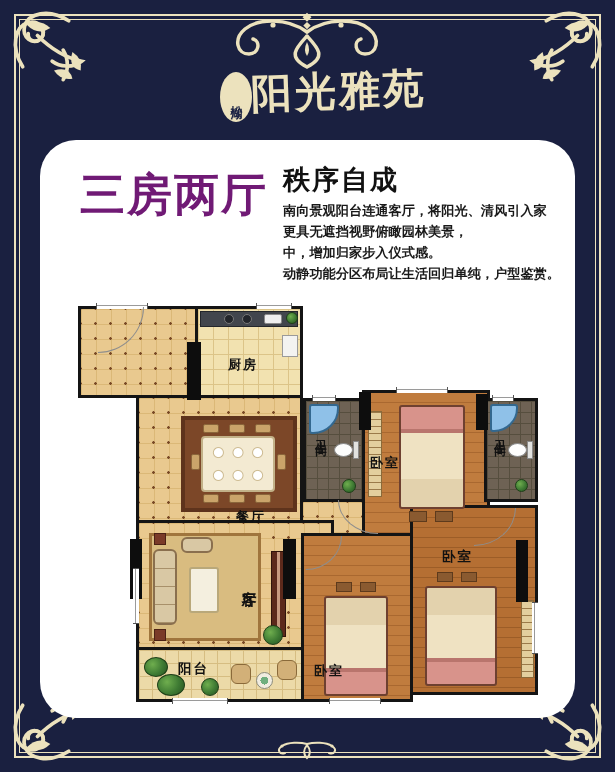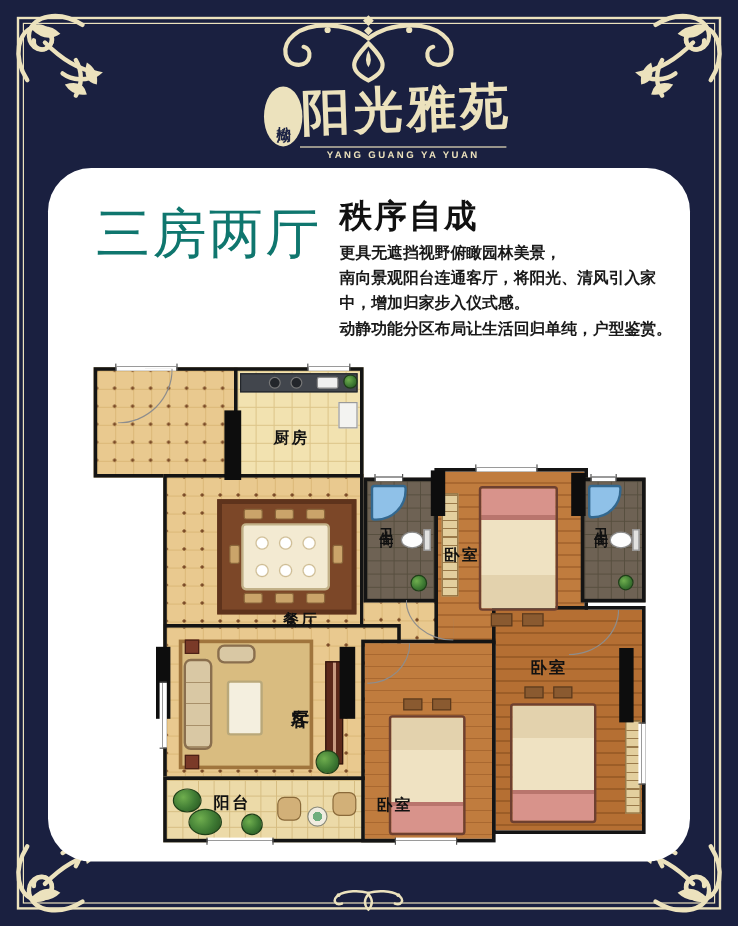--- a/index.html
+++ b/index.html
@@ -23,22 +23,22 @@
            border-radius:50%; display:flex; align-items:center; justify-content:center; }
   .badge span { writing-mode:vertical-rl; text-orientation:upright; font-size:12px; font-weight:bold; color:#1d2445; letter-spacing:2px; }
   .brand-name { position:absolute; left:250px; top:64px; width:178px; text-align:center; color:#ece2bd;
                 font-size:41px; font-weight:bold; letter-spacing:3px; transform:rotate(-2deg);
                 font-family:"DejaVu Serif","Liberation Serif",serif; }
   .brand-en { position:absolute; left:250px; top:122px; width:172px; text-align:center; color:#ece2bd;
               font-size:8px; letter-spacing:2px; font-weight:bold; border-top:1px solid #ece2bd; padding-top:2px; }
 
   
   .card { position:absolute; left:40px; top:140px; width:535px; height:578px; background:#ffffff; border-radius:36px; }
-  .headline { position:absolute; left:18px; top:26px; width:232px; text-align:center; color:#0f766e;
-              font-weight:400; font-size:45px; line-height:1.28; letter-spacing:2px; }
+  .headline { position:absolute; left:18px; top:26px; width:232px; text-align:center; color:#701a75;
+              font-weight:700; font-size:45px; line-height:1.28; letter-spacing:2px; }
   .sec-head { position:absolute; left:243px; top:22px; width:280px; font-size:27px; font-weight:800; color:#111; letter-spacing:2px; }
   .sec-lines { position:absolute; left:243px; top:60px; width:284px; font-size:13.2px; font-weight:600; color:#191919; line-height:1.6; }
   .disclaimer { position:absolute; right:26px; bottom:6px; font-size:8.5px; font-weight:bold; color:#101010; letter-spacing:1px; }
 
   
   .plan { position:absolute; left:36px; top:162px; width:462px; height:402px; }
   .room { position:absolute; border:3px solid #141414; }
   .tilefloor { background-color:#e9c98f;
       background-image:radial-gradient(circle,#7a4a26 1.2px,transparent 1.5px),
         linear-gradient(#dbb877 1px,transparent 1px),linear-gradient(90deg,#dbb877 1px,transparent 1px);
@@ -185,30 +185,29 @@
     <g fill="#ece2bd">
         <circle cx="10" cy="6" r="1.6"></circle>
         <circle cx="60" cy="6" r="1.6"></circle>
       </g>
   </svg>
 
   <div class="badge">
       <span>松湖</span>
     </div>
   <div class="brand-name">阳光雅苑</div>
-  <div class="brand-en">YANG GUANG YA YUAN</div>
 
   <div class="card">
     <div class="headline">
       <div>三房两厅</div>
     </div>
     <div class="sec-head">秩序自成</div>
     <div class="sec-lines">
+      <div>南向景观阳台连通客厅，将阳光、清风引入家</div>
       <div>更具无遮挡视野俯瞰园林美景，</div>
-      <div>南向景观阳台连通客厅，将阳光、清风引入家</div>
       <div>中，增加归家步入仪式感。</div>
       <div>动静功能分区布局让生活回归单纯，户型鉴赏。</div>
     </div>
 
     <div class="plan">
 
       <div class="room tilefloor" style="left:2px;top:4px;width:120px;height:92px;"></div>
 
       <div class="room kitchenfloor" style="left:119px;top:4px;width:108px;height:92px;">
         <div class="furn counter" style="left:2px;top:2px;width:98px;height:16px;"></div>

